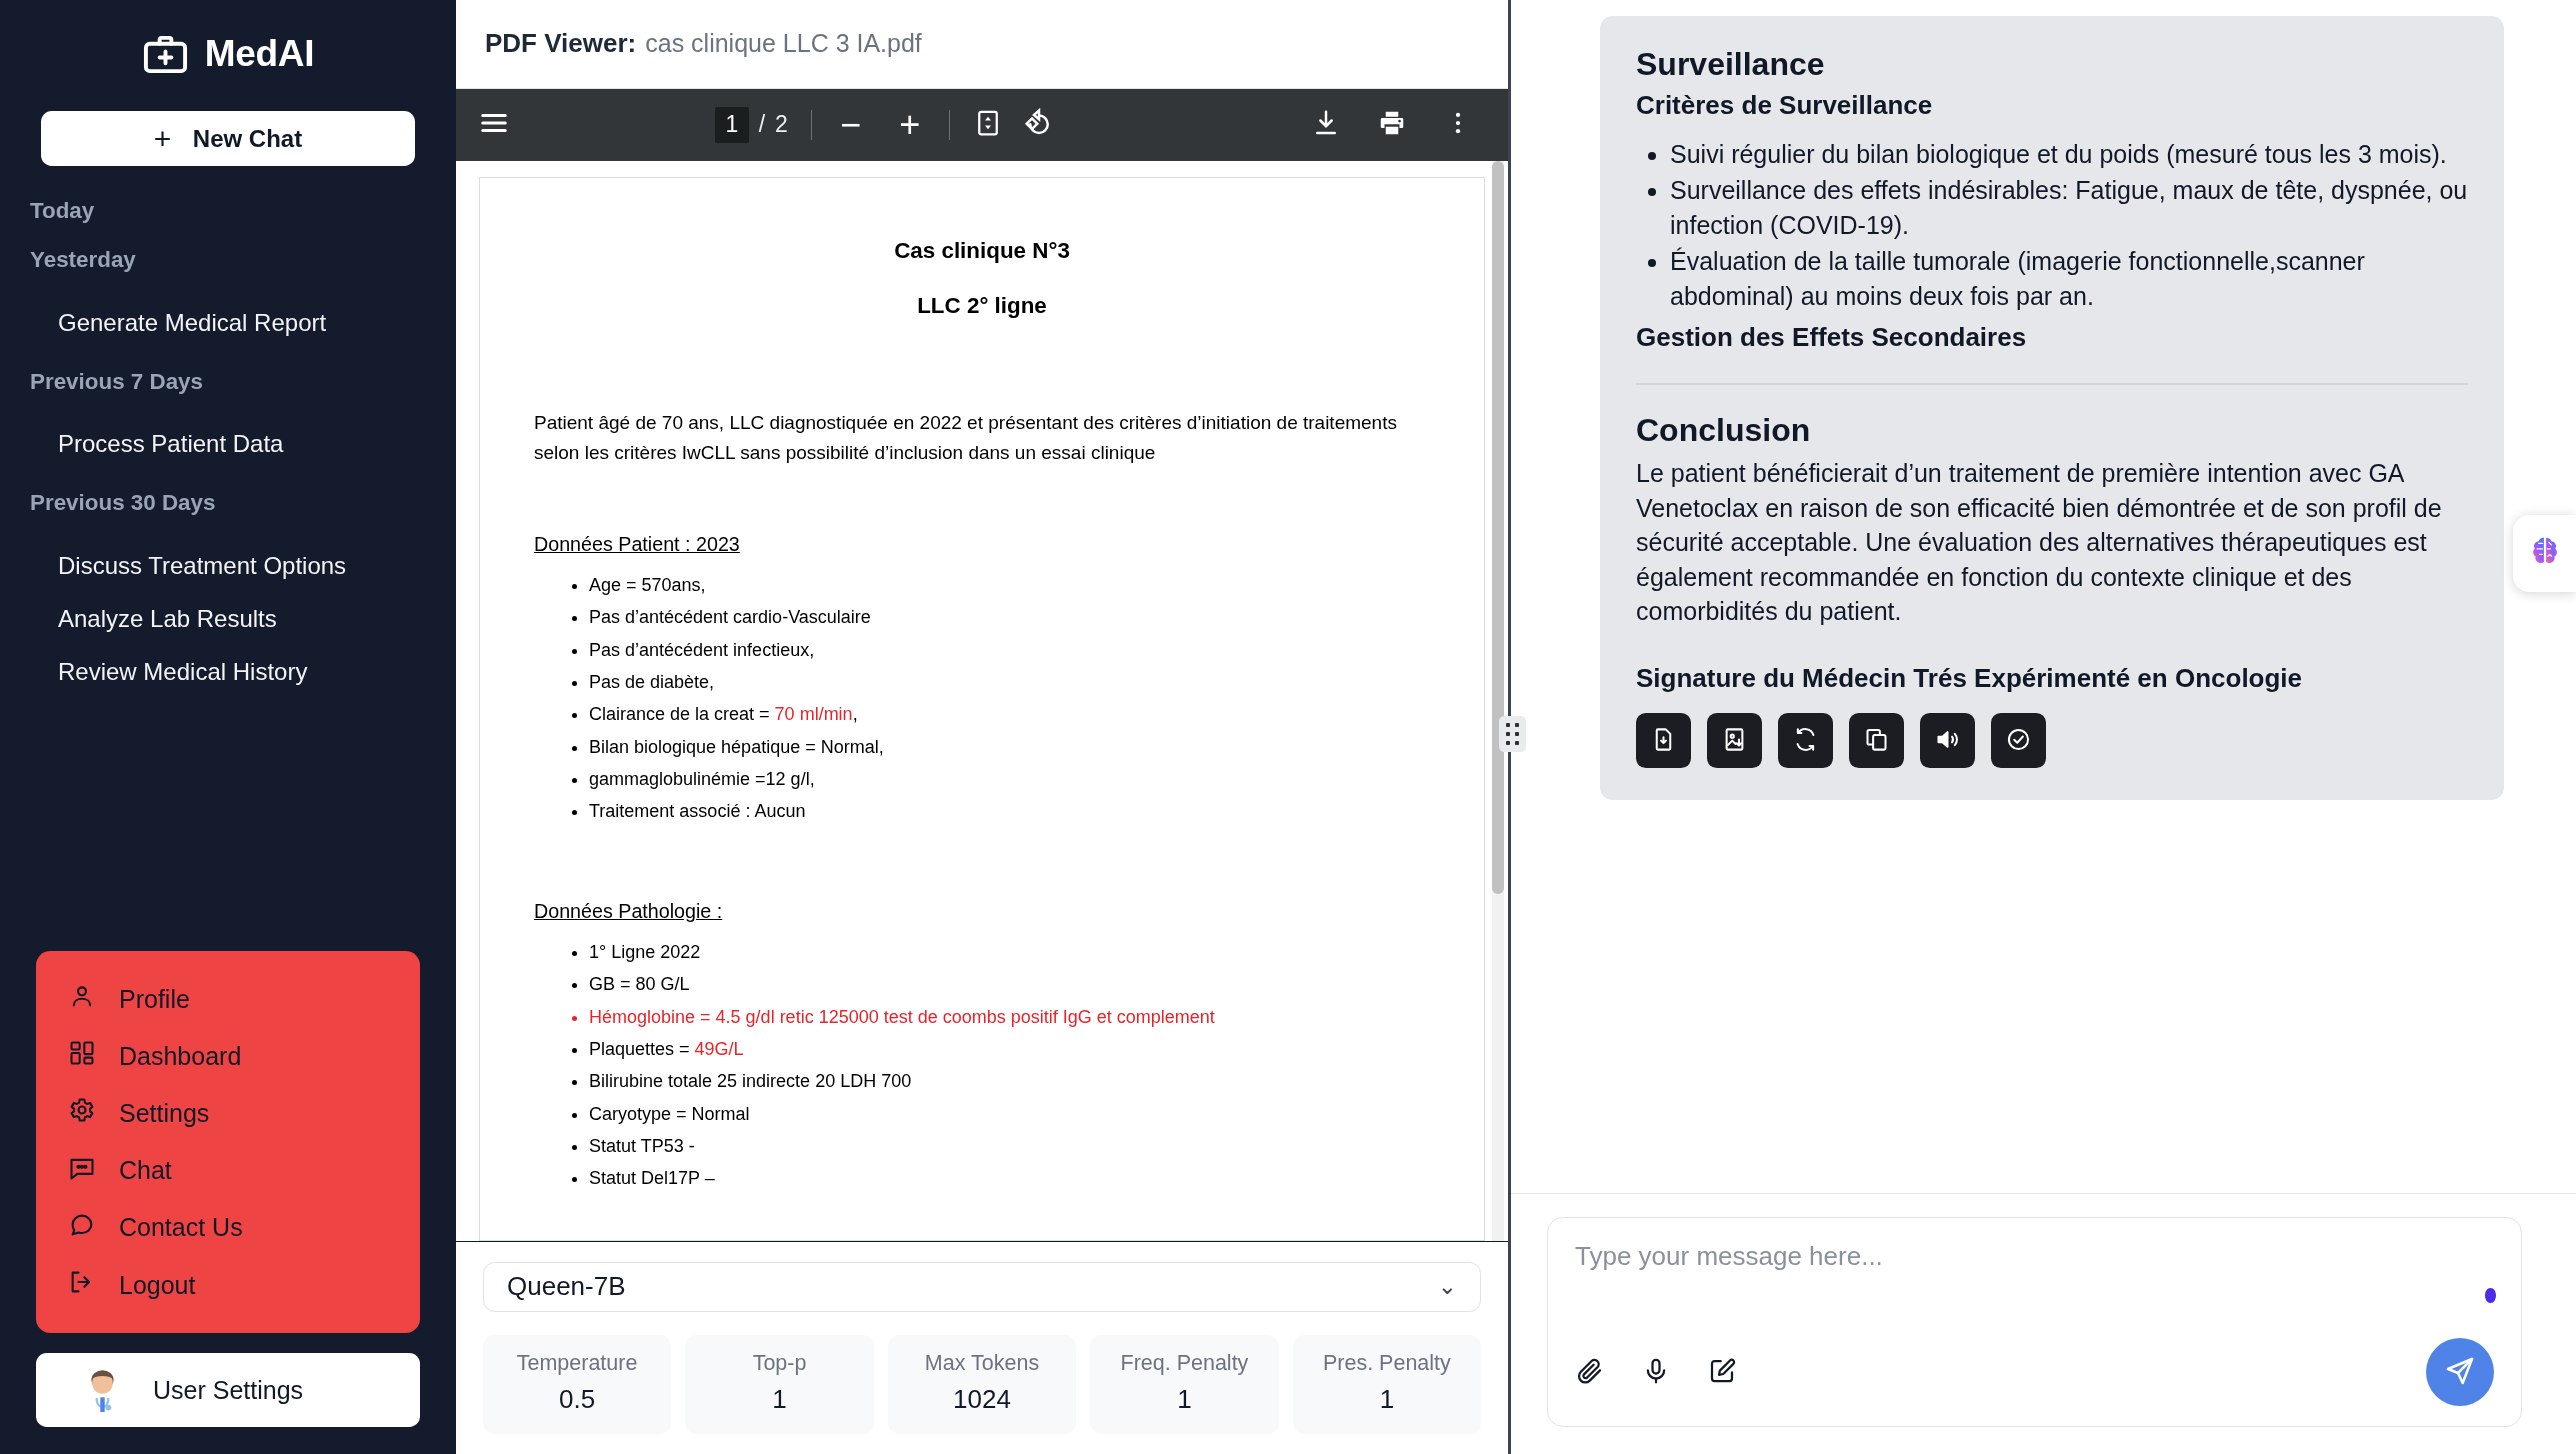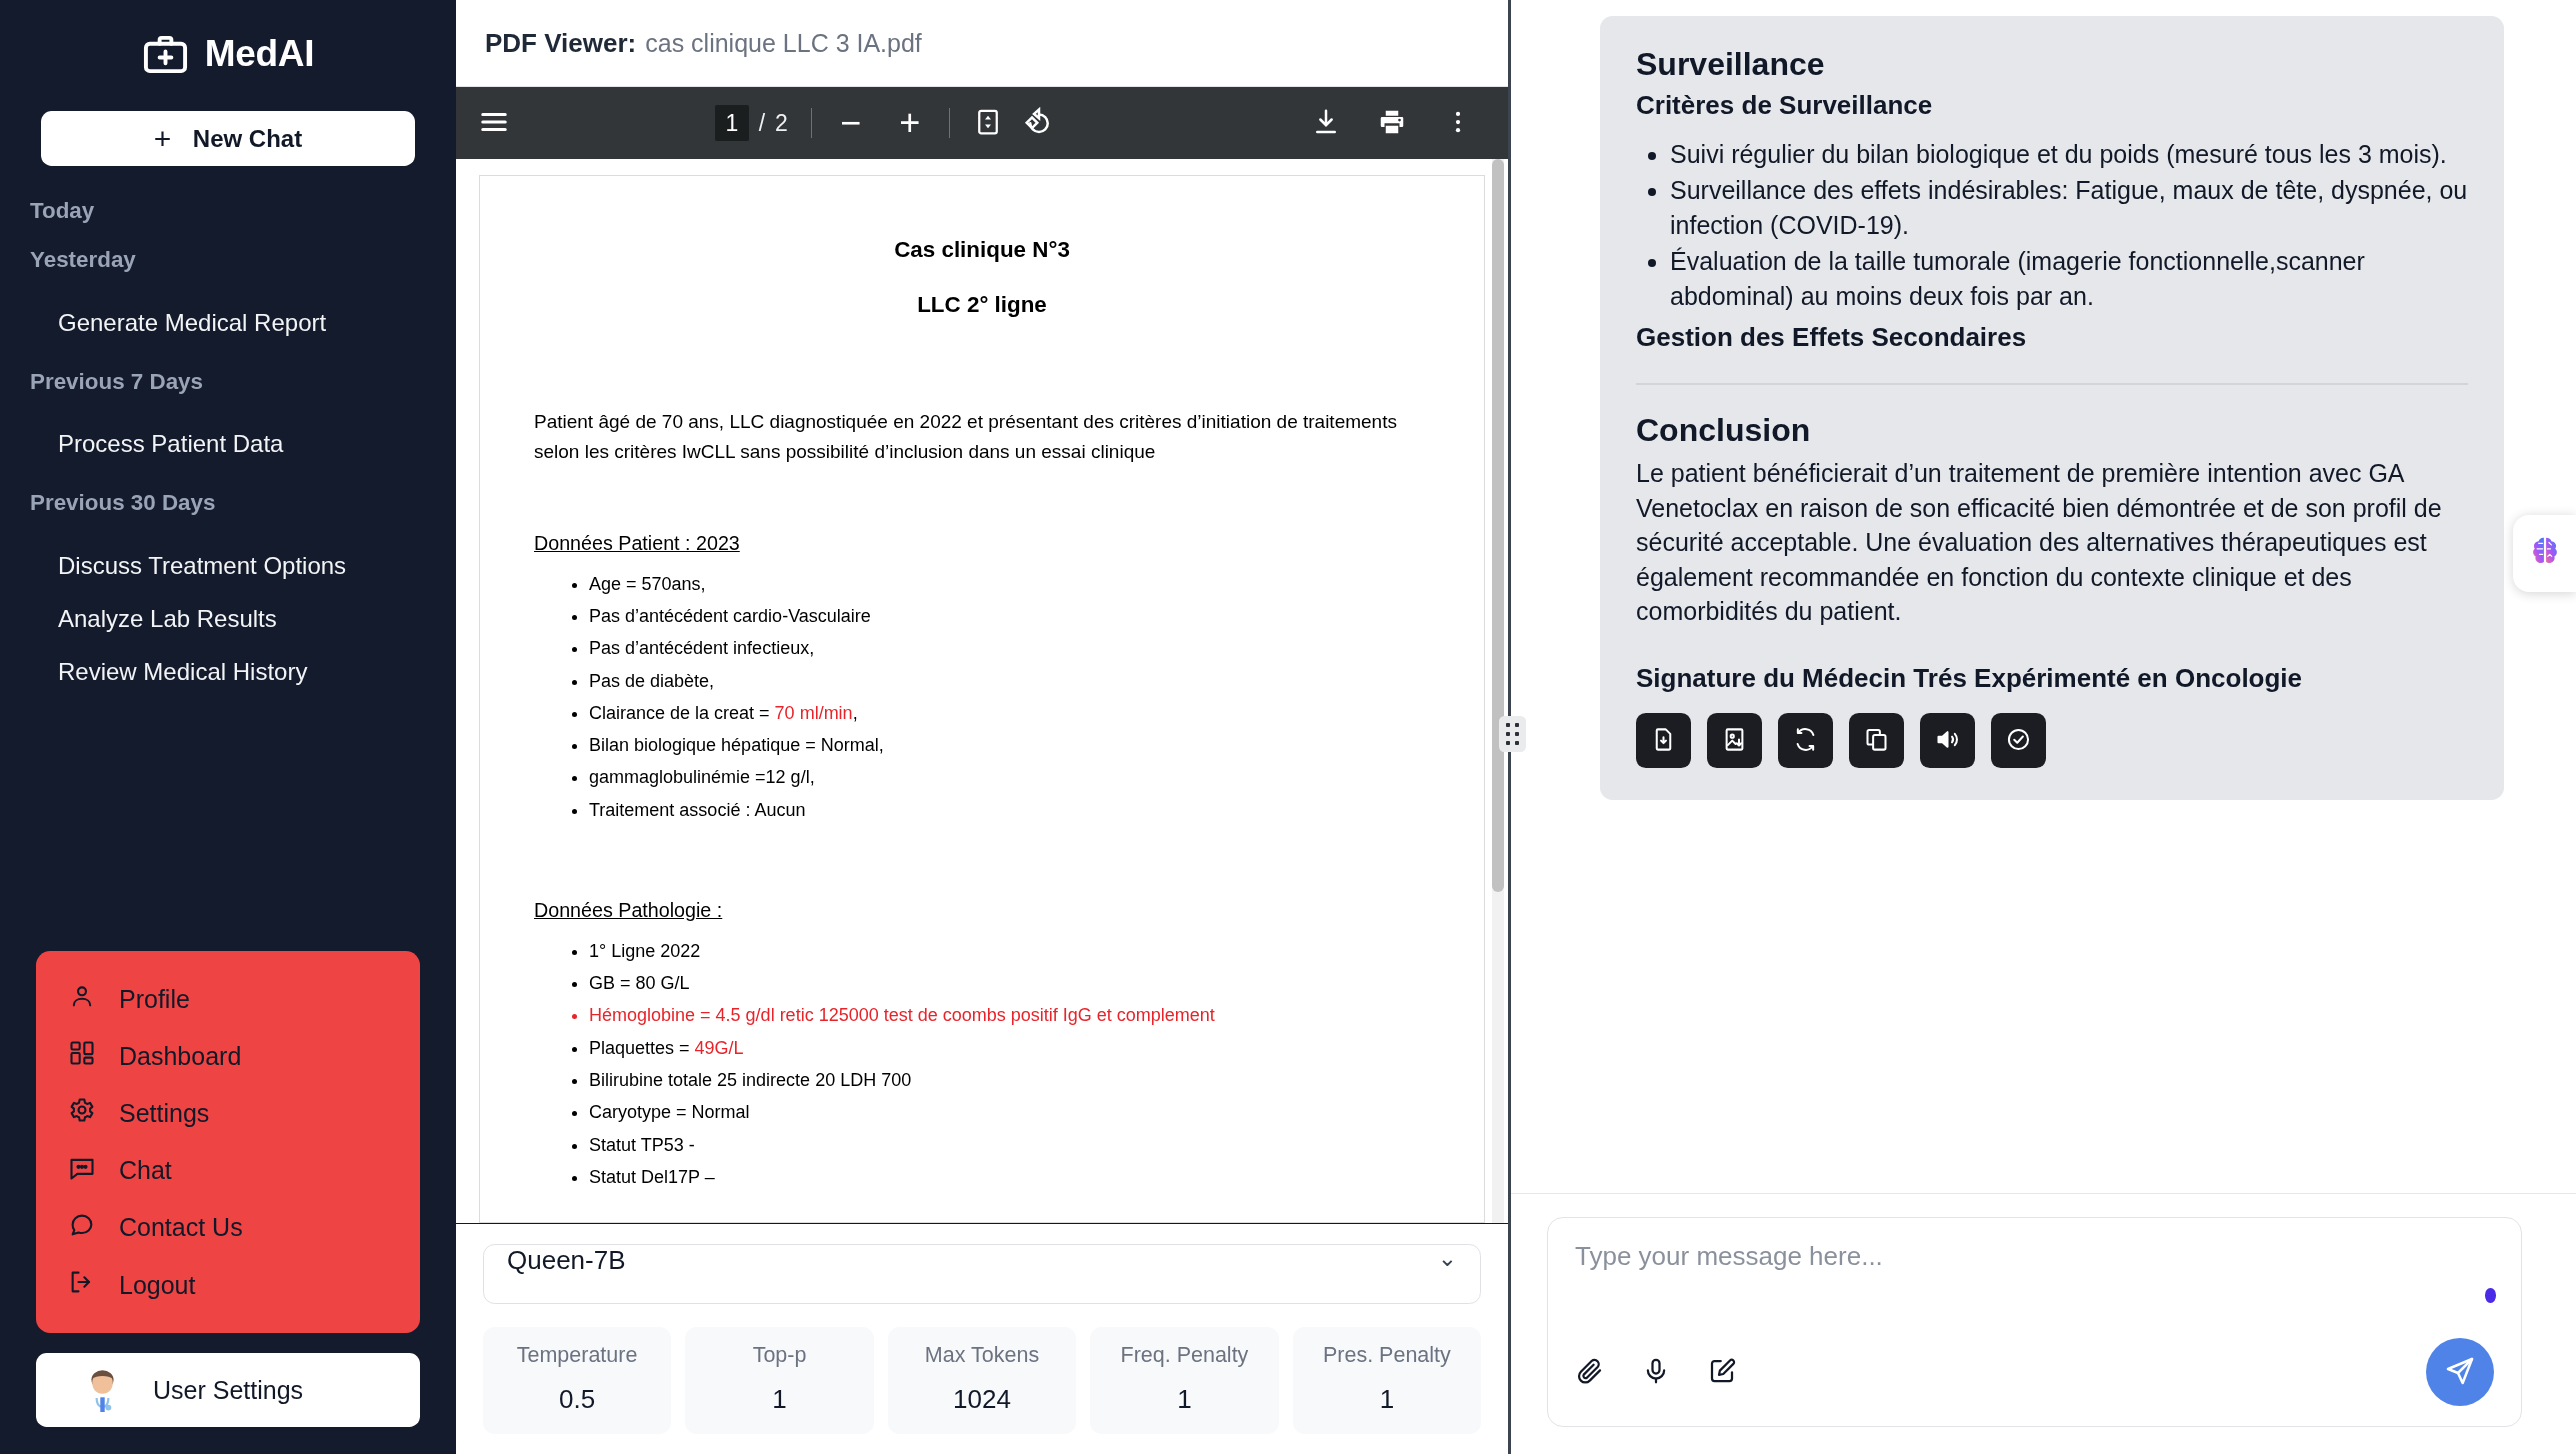--- a/index.html
+++ b/index.html
@@ -133,32 +133,32 @@
   .pdf-scroll-thumb {
     position: absolute; right: 0; top: 0; width: 12.5px; height: 733px;
     background: #c1c1c1; border-radius: 6.3px;
   }
 
   .bottom-left-panel {
     background: #ffffff; border-top: 1.8px solid #111827;
     padding: 19.7px 27px 19.7px 27px; flex-shrink: 0;
   }
   .model-select {
-    height: 60px; border: 0.9px solid #dfe1e5; border-radius: 11.6px;
-    display: flex; align-items: flex-start; padding: 0 23px;
+    height: 50px; border: 0.9px solid #dfe1e5; border-radius: 11.6px;
+    display: flex; align-items: center; padding: 0 23px;
     font-size: 26px; color: #111827; cursor: pointer;
   }
   .chev { margin-left: auto; font-size: 23px; color: #374151; }
   .param-row { display: flex; gap: 14.3px; margin-top: 23px; }
   .param-card {
     flex: 1 1 0; background: #f8f9fb; border-radius: 11.6px;
     padding: 16px 5.4px 19.7px 5.4px; text-align: center;
   }
   .param-label { font-size: 21.5px; color: #6b7280; }
-  .param-value { font-size: 26px; color: #111827; margin-top: 16px; }
+  .param-value { font-size: 26px; color: #111827; margin-top: 8px; }
 
   
   .resize-handle {
     position: absolute; left: 1499px; top: 716px;
     width: 27px; height: 36px; background: #eaebed;
     border-radius: 5.4px; display: flex; align-items: center;
     justify-content: center; gap: 4.5px; z-index: 40; cursor: col-resize;
   }
   .grip-col { display: flex; flex-direction: column; gap: 4.5px; }
   .grip-dot { width: 4.5px; height: 4.5px; background: #2b2f36; border-radius: 0.9px; }

